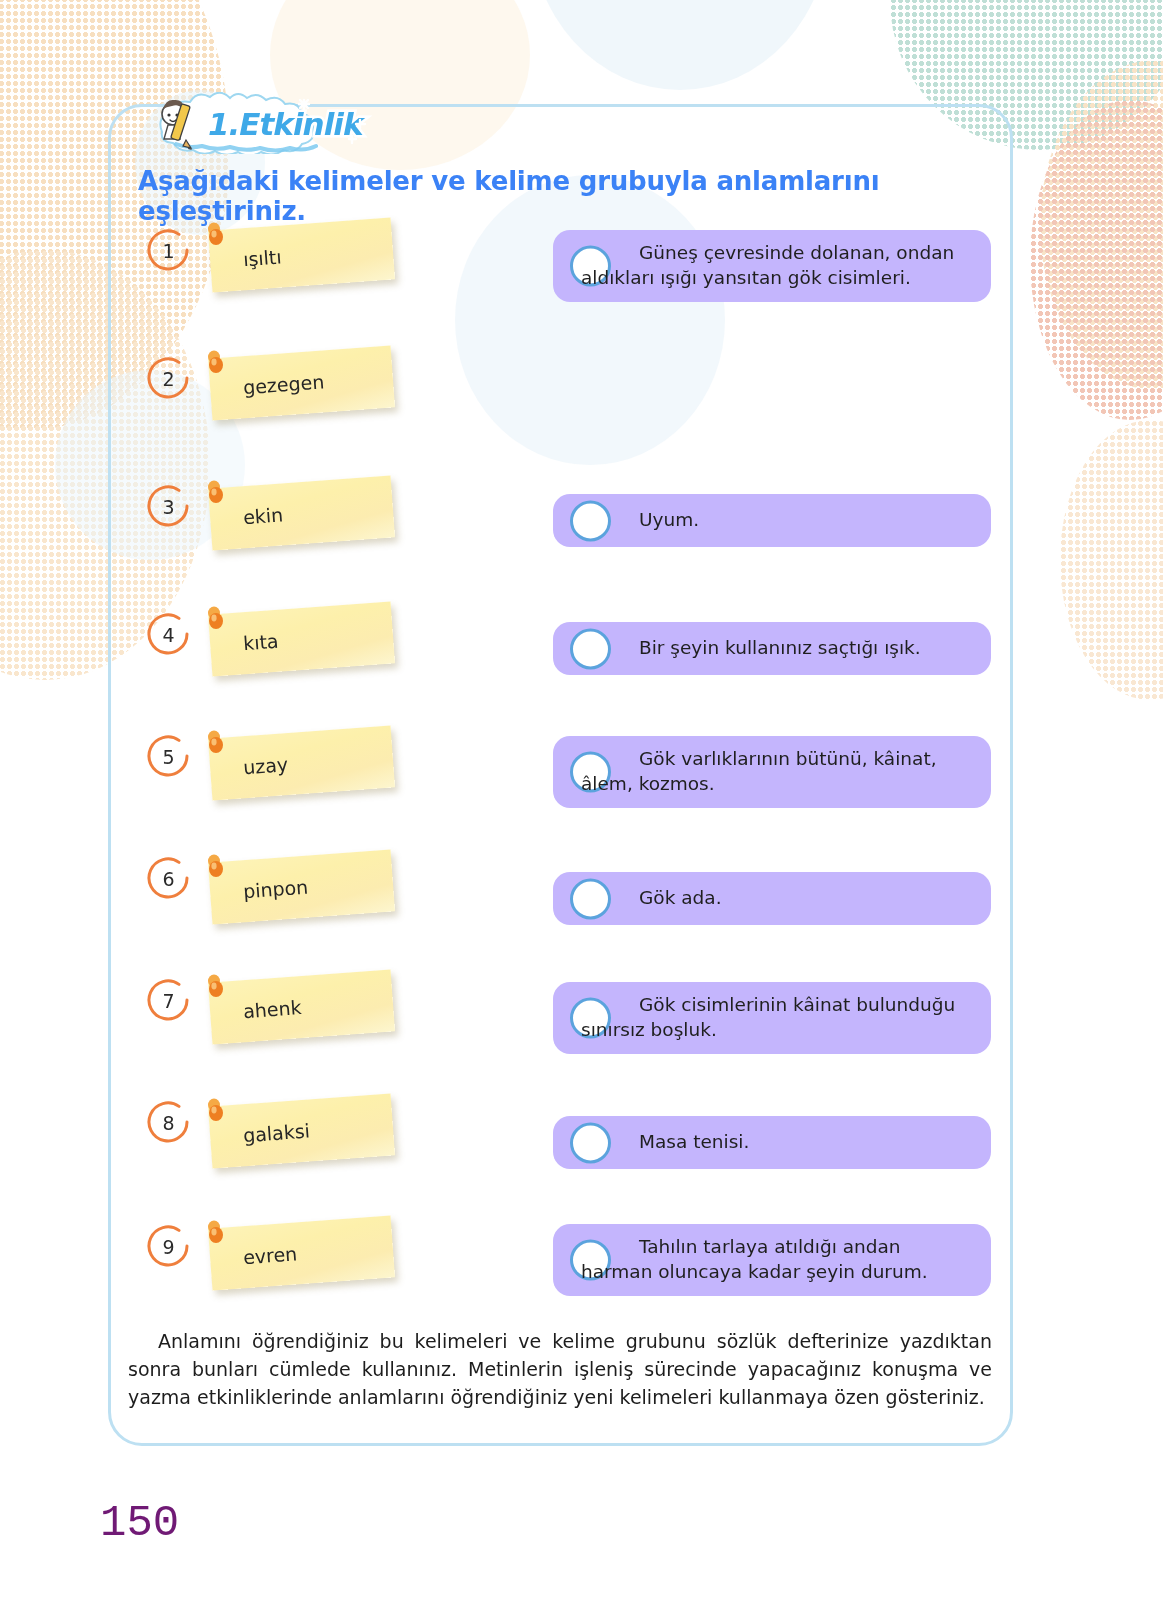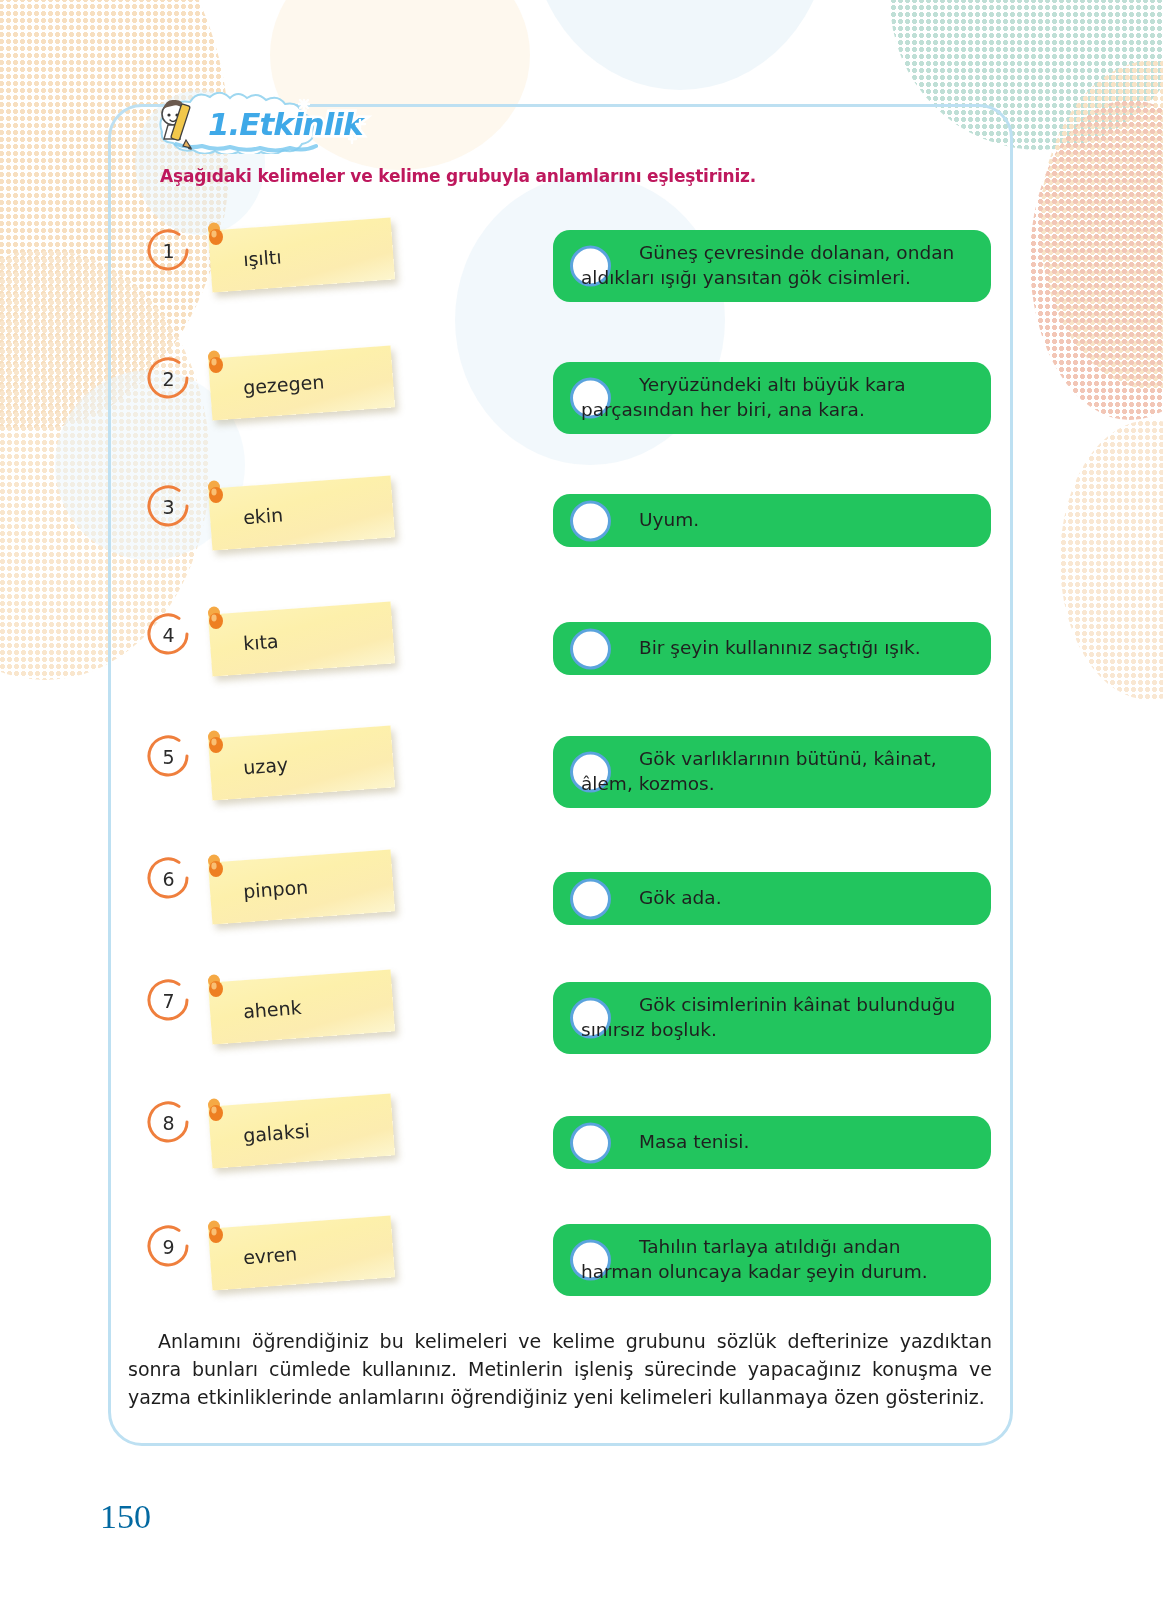--- a/index.html
+++ b/index.html
@@ -51,29 +51,29 @@
     top: 92px;
     width: 232px;
     height: 62px;
     z-index: 6;
   }
   #activity-badge svg { display: block; }
 
   
   #instruction {
     position: absolute;
-    left: 160px;
+    left: 138px;
     top: 166px;
     width: 800px;
     z-index: 5;
     font-family: "DejaVu Sans", sans-serif;
     font-weight: bold;
-    font-size: 17px;
+    font-size: 26px;
     letter-spacing: -0.2px;
-    color: #be185d;
+    color: #3b82f6;
   }
 
   
   #match-area {
     position: absolute;
     left: 0;
     top: 222px;
     width: 1163px;
     z-index: 5;
   }
@@ -129,21 +129,21 @@
     width: 22px;
     height: 34px;
     z-index: 2;
   }
 
   
   .def-pill {
     position: absolute;
     left: 553px;
     width: 438px;
-    background: #22c55e;
+    background: #c4b5fd;
     border-radius: 17px;
     display: flex;
     align-items: center;
   }
   .def-circle {
     position: absolute;
     left: 17px;
     top: 50%;
     transform: translateY(-50%);
     width: 41px;
@@ -180,23 +180,23 @@
     text-align: justify;
     font-family: "DejaVu Sans", sans-serif;
   }
 
   
   #page-number {
     position: absolute;
     left: 100px;
     top: 1498px;
     z-index: 5;
-    font-size: 34px;
-    color: #0369a1;
-    font-family: Liberation Serif, serif;
+    font-size: 44px;
+    color: #701a75;
+    font-family: Liberation Mono, monospace;
   }
 </style>
 </head>
 <body>
 
 <div id="bg-layer">
   <div class="blob halftone" style="left:-170px; top:-130px; width:400px; height:560px; color:#f7dfc0;"></div>
   <div class="blob halftone" style="left:-120px; top:250px; width:330px; height:430px; color:#f9e6cd;"></div>
   <div class="blob halftone" style="left:890px; top:-150px; width:300px; height:300px; color:#bfdfd6;"></div>
   <div class="blob halftone" style="left:1040px; top:60px; width:230px; height:330px; color:#f8e3c7;"></div>
@@ -276,24 +276,20 @@
     <div class="note" style="top:2px;">
       <span class="note-label">gezegen</span>
     </div>
     <div class="pin" style="left:205px; top:0px;">
       <svg width="22" height="34" viewBox="0 0 22 34">
           <ellipse cx="9" cy="7" rx="6" ry="6.5" fill="#f5a945"></ellipse>
           <ellipse cx="11" cy="15" rx="7" ry="8" fill="#ee7f22"></ellipse>
           <ellipse cx="9" cy="12" rx="2.6" ry="3.4" fill="#fbd08a" opacity=".8"></ellipse>
         </svg>
     </div>
-    <div class="def-pill" style="top:12px; height:72px;">
-      <span class="def-circle"></span>
-      <span class="def-text">Yeryüzündeki altı büyük kara parçasından her biri, ana kara.</span>
-    </div>
   </div>
 
   <div class="match-row" style="height:128px;">
     <div class="num-circle" style="top:6px;">
       <svg width="45" height="45" viewBox="0 0 45 45">
           <path d="M41 22 a19 19 0 1 1 -8 -15.6" fill="none" stroke="#ef7f3d" stroke-width="3" stroke-linecap="round"></path>
         </svg>
       <span>3</span>
     </div>
     <div class="note" style="top:4px;">

